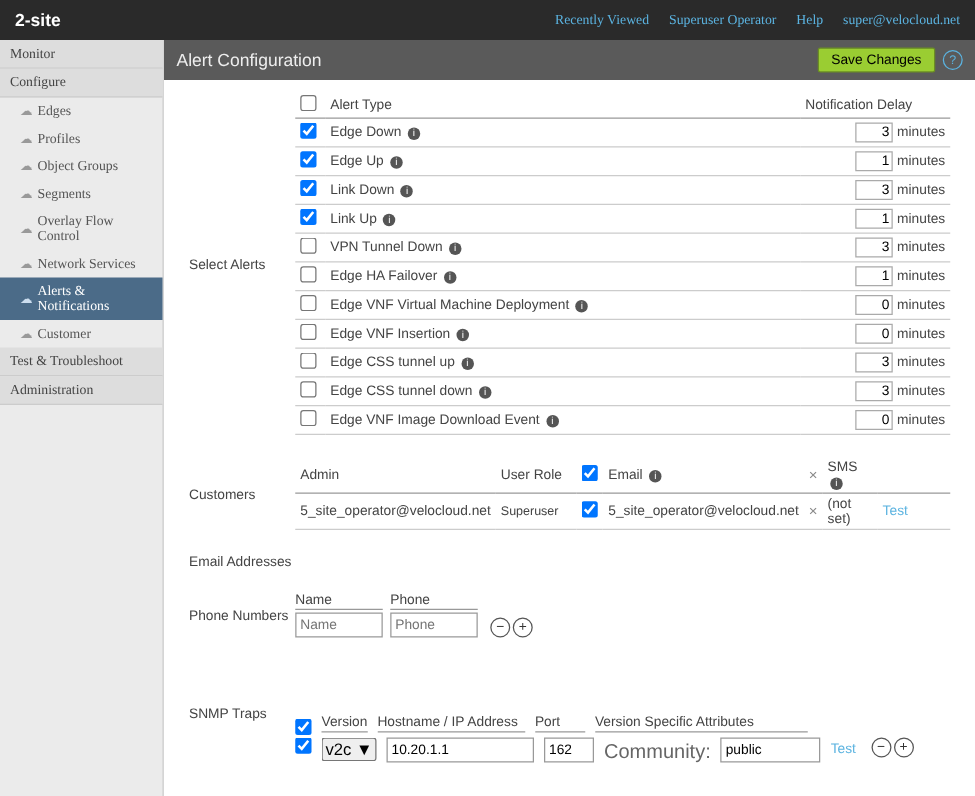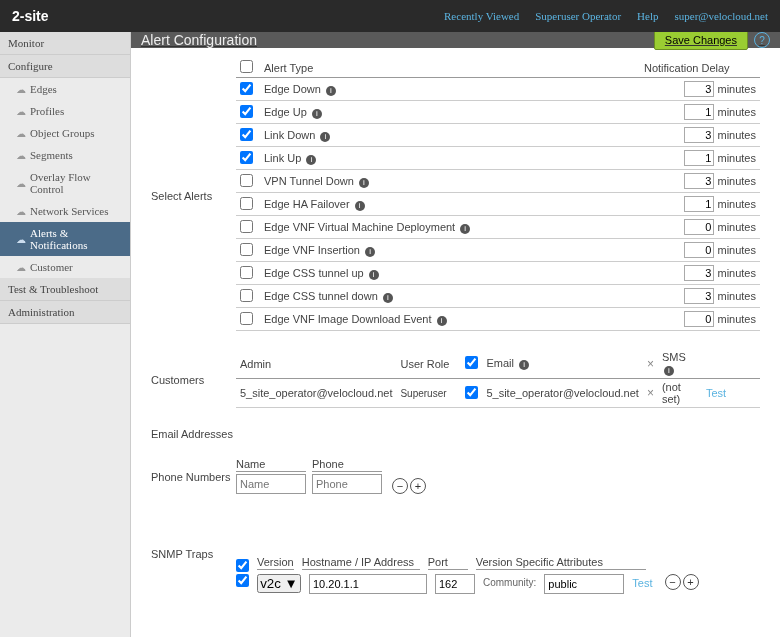--- a/index.html
+++ b/index.html
@@ -9,21 +9,21 @@
 .toplinks { display:flex; gap:16px; }
 .toplinks span { color:#5bb3e0; font-size:11px; cursor:pointer;font-family:Liberation Serif, serif; }
 .main { display:flex; height:605px; }
 .sidebar { width:131px; background:#ebebeb; border-right:1px solid #ccc;font-family:Liberation Serif, serif; }
 .sidehdr { padding:5px 8px; font-size:11px; color:#444; background:#ddd; border-bottom:1px solid #ccc; cursor:pointer; }
 .sideitem { padding:5px 6px 5px 16px; font-size:11px; color:#555; cursor:pointer; display:flex; align-items:center; gap:4px; }
 .sideitem.active { background:#4b6b88; color:#fff; }
 .cloud { color:#999; font-size:10px; }
 .sideitem.active .cloud { color:#cde; }
 .content { flex:1; overflow-y:auto; overflow-x:hidden; background:#fff; }
-.titlebar { height:16px; background:#5a5a5a; display:flex; align-items:center; justify-content:space-between; padding:0 10px;text-decoration:underline; }
+.titlebar { height:32px; background:#5a5a5a; display:flex; align-items:center; justify-content:space-between; padding:0 10px; }
 .titlebar h1 { color:#eee; font-size:14px; font-weight:normal; }
 .savebtn { background:#9acd32; border:1px solid #6b8e23; padding:3px 10px; font-size:11px; cursor:pointer; border-radius:2px; }
 .helpcircle { width:16px; height:16px; border:1px solid #5bb3e0; border-radius:50%; color:#5bb3e0; display:inline-flex; align-items:center; justify-content:center; font-size:10px; margin-left:6px; cursor:pointer; }
 .panel { padding:10px 20px; }
 .row { display:flex; margin-bottom:18px; align-items:center; }
 .lbl { width:85px; font-size:11px; color:#444; padding-top:2px; }
 .cnt { flex:1; }
 table.alerts { width:100%; border-collapse:collapse; }
 table.alerts th { text-align:left; font-weight:normal; font-size:11px; color:#444; padding:2px 4px; border-bottom:1px solid #999; }
 table.alerts th.nd { text-align:left; }
@@ -255,21 +255,21 @@
               </div>
             <div class="colblk" style="width:170px">
                 <span class="colhead">Version Specific Attributes</span>
               </div>
           </div>
           <div class="snmprow" style="margin-top:2px">
             <input type="checkbox" checked="" style="">
             <button class="txt" style="width:44px">v2c ▼</button>
             <input class="txt" style="width: 118px;" value="10.20.1.1">
             <input class="txt" style="width: 40px;" value="162">
-            <span style="font-size:10px;color:#666;padding-top:3px">Community:</span>
+            <span style="font-size:16px;color:#666;padding-top:3px">Community:</span>
             <input class="txt" style="width: 80px;" value="public">
             <span class="test" style="padding-top:3px">Test</span>
             <div class="pmbtns">
               <span class="circbtn">−</span>
               <span class="circbtn">+</span>
             </div>
           </div>
         </div>
       </div>
 

